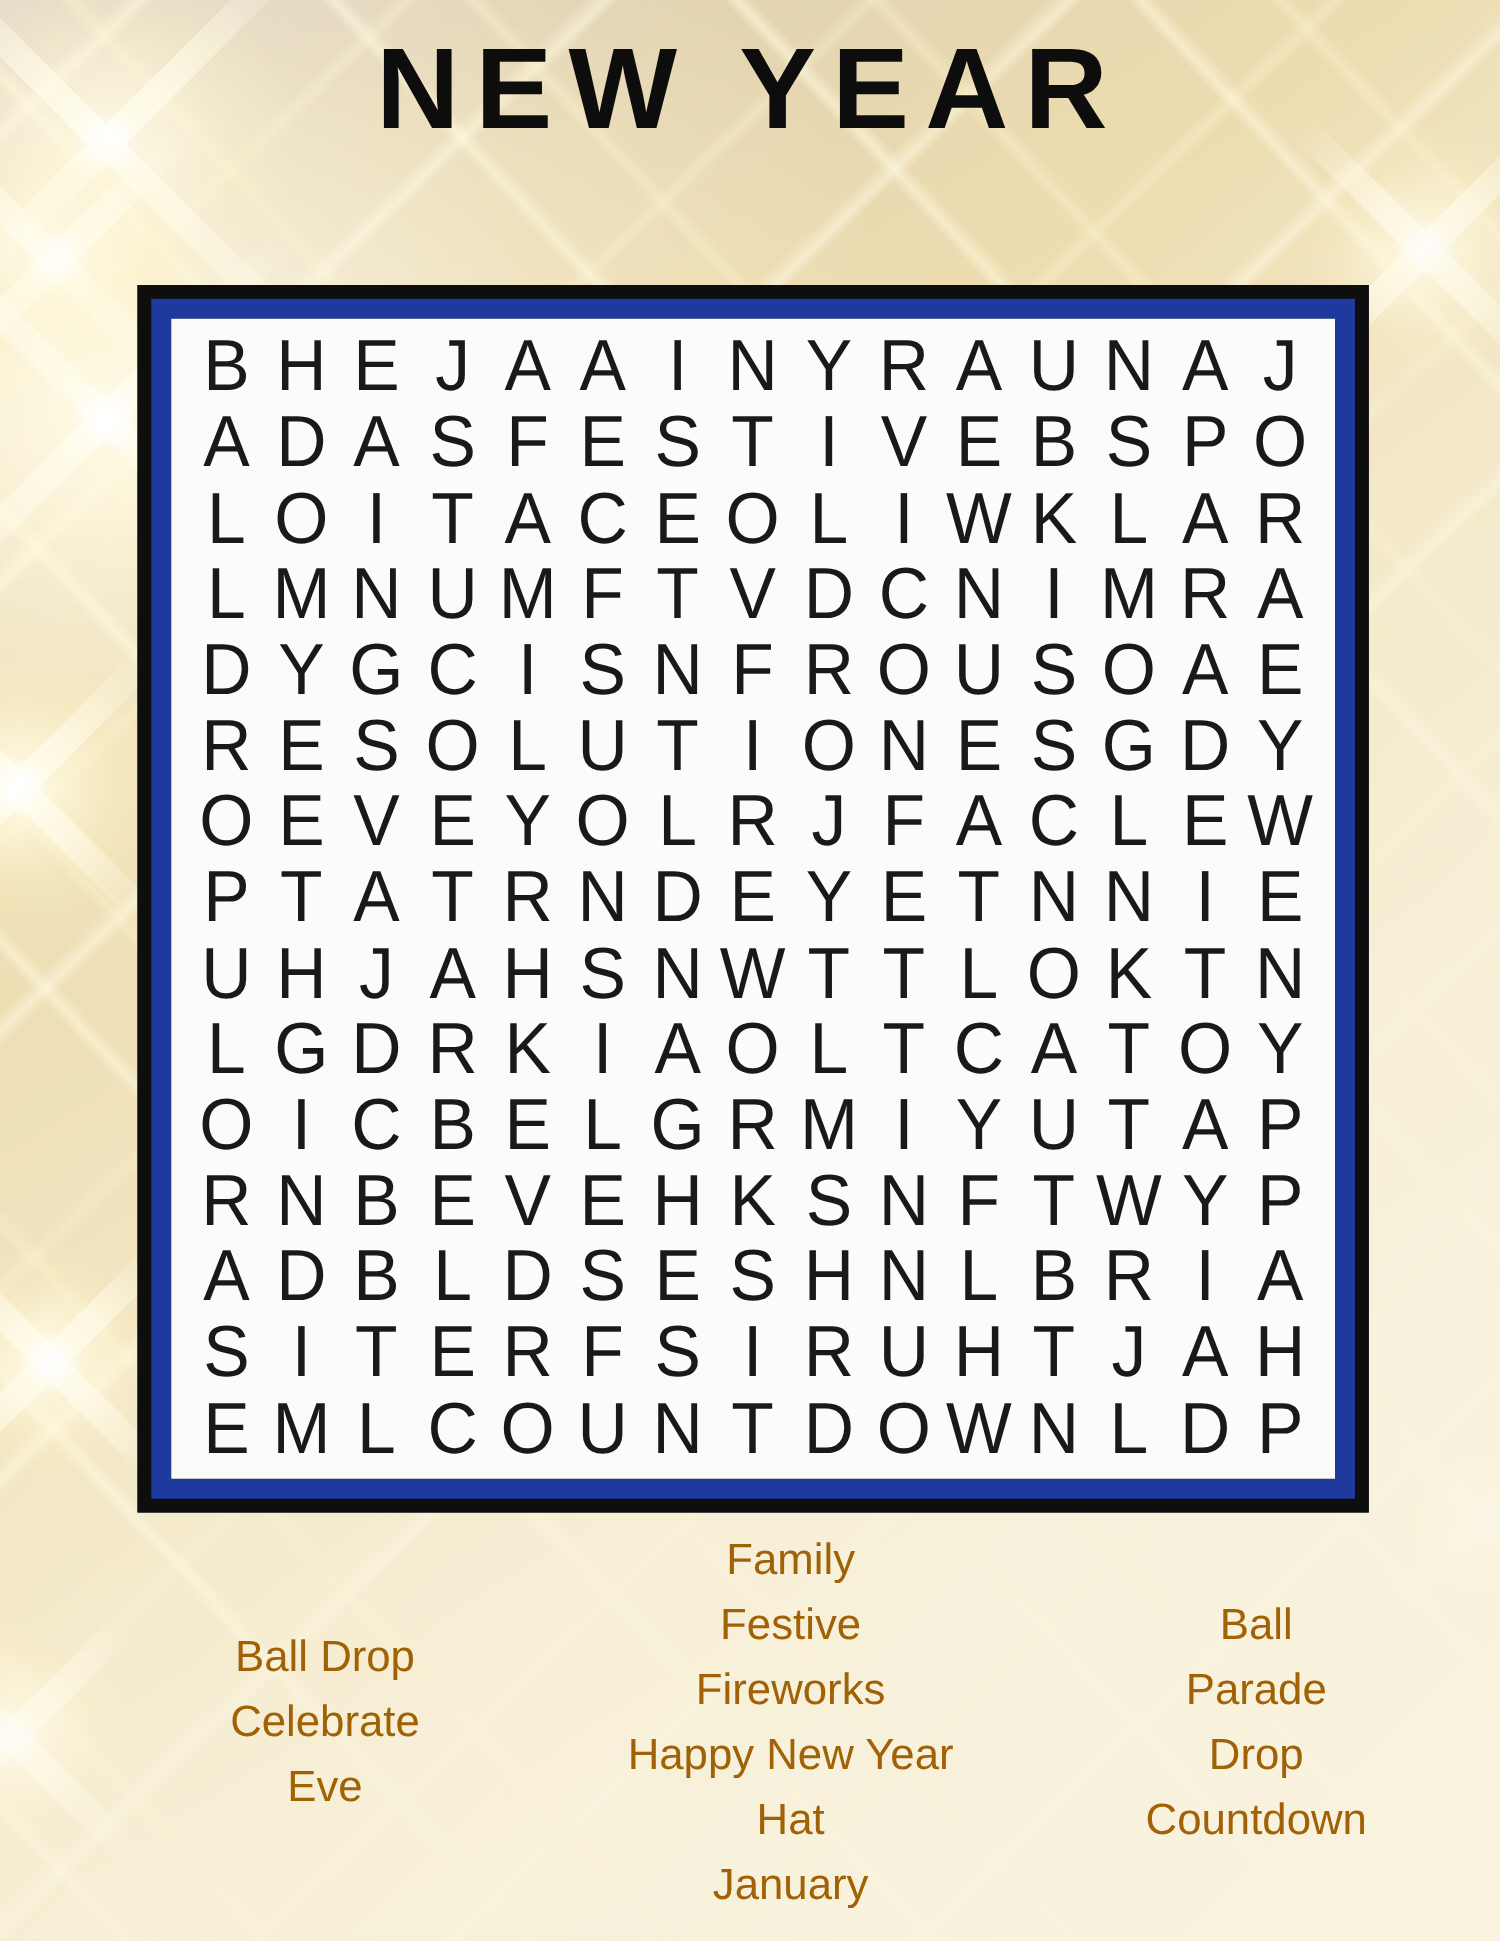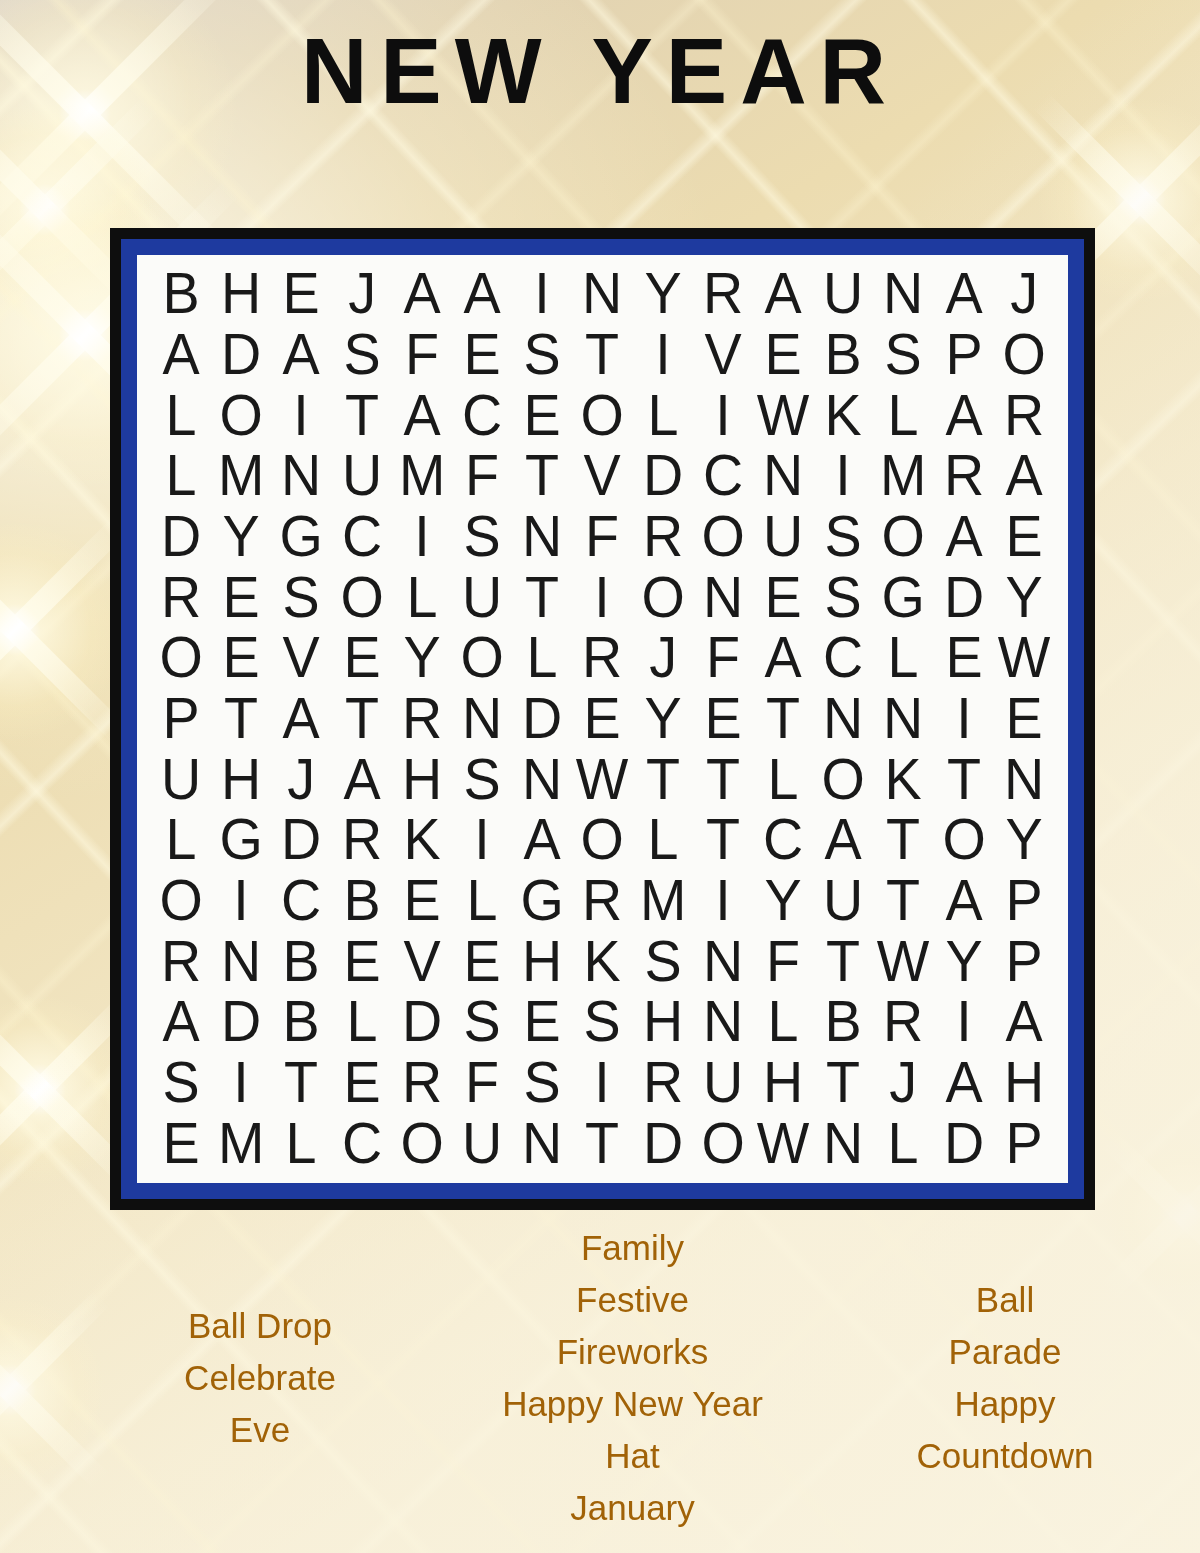--- a/index.html
+++ b/index.html
@@ -353,16 +353,16 @@
       <li class="word-item">Family</li>
       <li class="word-item">Festive</li>
       <li class="word-item">Fireworks</li>
       <li class="word-item">Happy New Year</li>
       <li class="word-item">Hat</li>
       <li class="word-item">January</li>
     </ul>
   <ul class="word-col right">
       <li class="word-item">Ball</li>
       <li class="word-item">Parade</li>
-      <li class="word-item">Happy</li>
+      <li class="word-item">Drop</li>
       <li class="word-item">Countdown</li>
     </ul>
 </div>
 
 </body></html>

